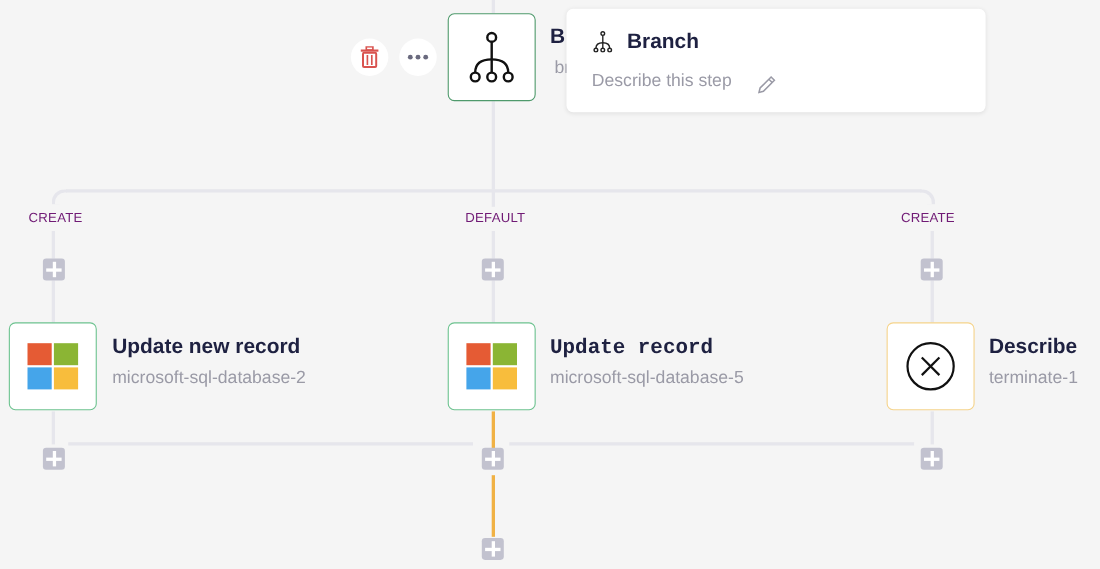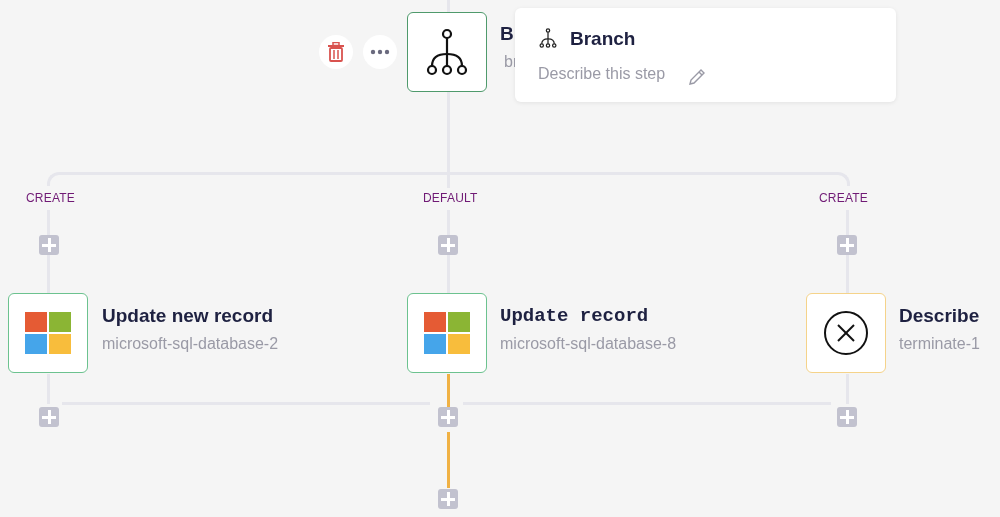--- a/index.html
+++ b/index.html
@@ -120,21 +120,21 @@
 
 <div class="node green" style="left:407px;top:293px;">
   <div class="ms">
     <span style="background:#e55b34;"></span>
       <span style="background:#8bb534;"></span>
     <span style="background:#45a5ea;"></span>
       <span style="background:#f8bd3c;"></span>
   </div>
 </div>
 <div class="title" style="left:500px;top:305px;font-family:Liberation Mono, monospace;">Update record</div>
-<div class="sub" style="left:500px;top:335px;">microsoft-sql-database-8</div>
+<div class="sub" style="left:500px;top:335px;">microsoft-sql-database-5</div>
 
 <div class="node yellow" style="left:806px;top:293px;">
   <svg width="46" height="46" viewBox="0 0 46 46" fill="none" stroke="#111" stroke-width="2">
     <circle cx="23" cy="23" r="21"></circle>
     <line x1="15" y1="15" x2="31" y2="31"></line>
       <line x1="31" y1="15" x2="15" y2="31"></line>
   </svg>
 </div>
 <div class="title" style="left:899px;top:305px;">Describe</div>
 <div class="sub" style="left:899px;top:335px;">terminate-1</div>

